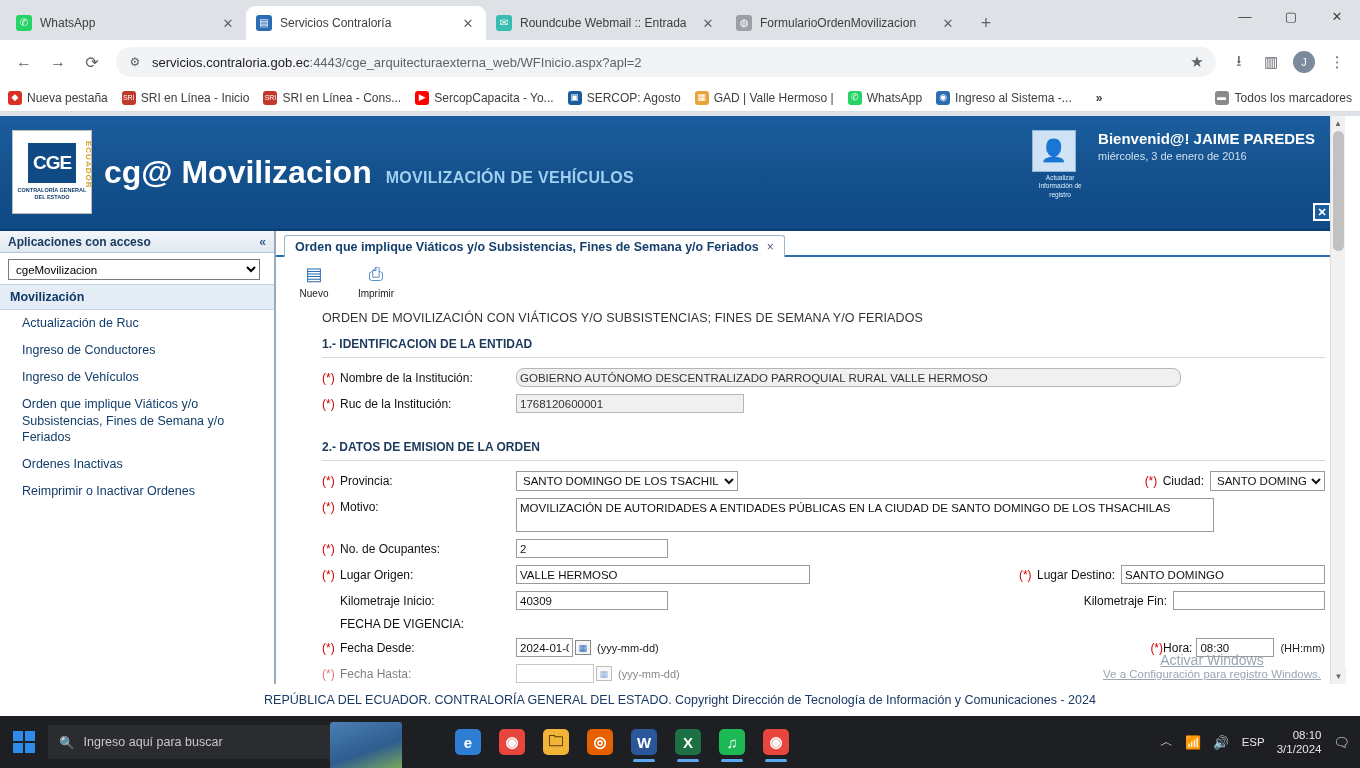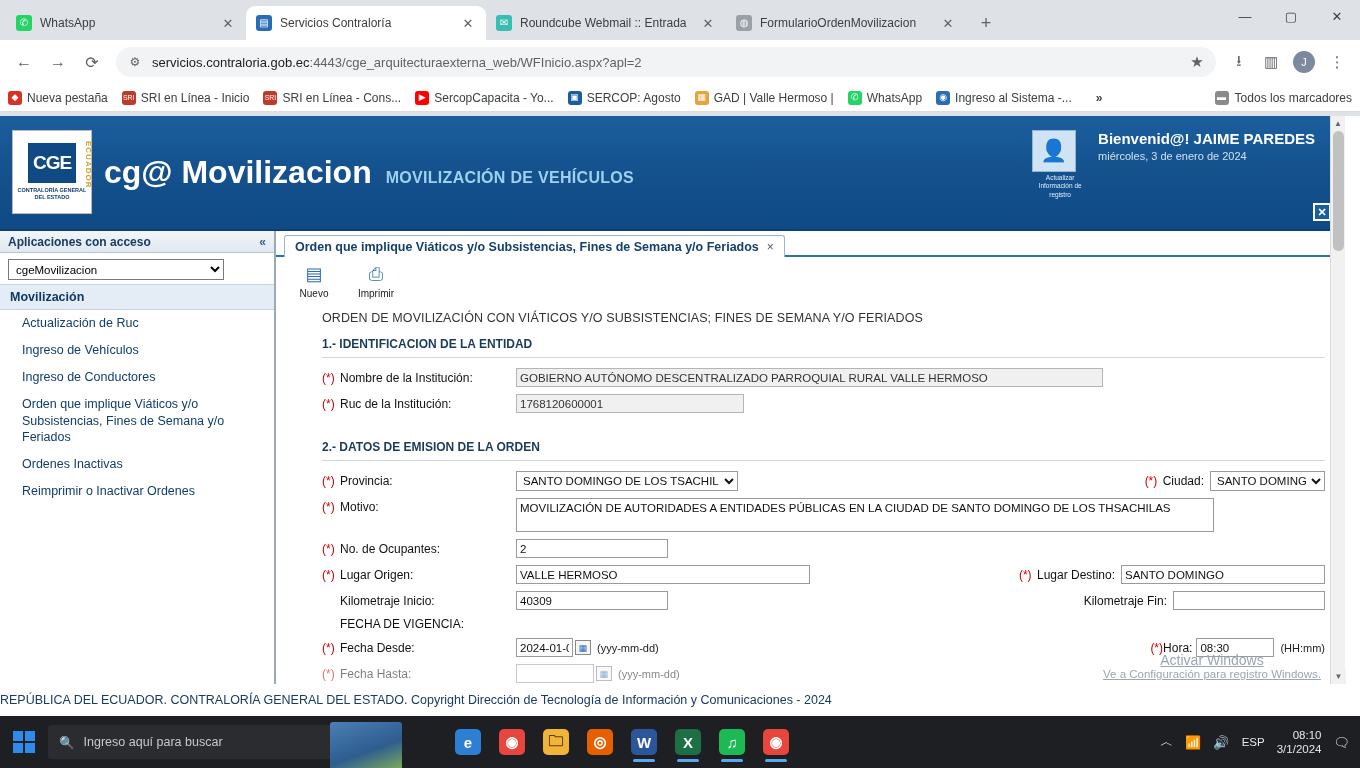--- a/index.html
+++ b/index.html
@@ -158,21 +158,21 @@
   
   .sidebar { width: 276px; border-right: 2px solid #9ab; background: #ffffff; }
   .sb-head {
     height: 22px; background: linear-gradient(180deg,#f3f6f9,#dfe8f1);
     border-bottom: 1px solid #b7c6d4; display: flex; align-items: center;
     padding: 0 8px; font-size: 12px; color: #1a3c63; font-weight: bold;
   }
   .sb-head .chev { margin-left: auto; color: #35618f; font-size: 12px; }
   .sb-select-wrap { padding: 6px 8px 4px 8px; }
   .sb-select {
-    width: 216px; height: 21px; font-size: 11.5px;
+    width: 252px; height: 21px; font-size: 11.5px;
     font-family: "Liberation Sans", sans-serif;
     border: 1px solid #7a7a7a; background: #fff; color: #000;
     padding-left: 3px;
   }
   .sb-section {
     background: #e4ecf5; border-top: 1px solid #c4d3e2;
     border-bottom: 1px solid #c4d3e2; padding: 5px 10px;
     font-size: 12.5px; color: #103a66; font-weight: bold;
   }
   .sb-item {
@@ -254,21 +254,21 @@
   .pscroll .thumb {
     position: absolute; top: 15px; left: 2px; width: 11px; height: 120px;
     background: #c1c1c1; border-radius: 6px;
   }
   .pscroll .arrow.bottom { position: absolute; bottom: 0; left: 0; width: 15px; }
 
   
   .footer {
     position: absolute; top: 684px; left: 0; width: 1360px; height: 32px;
     background: #ffffff; display: flex; align-items: center;
-    justify-content: flex-start; font-size: 12.5px; color: #1a3a66;
+    justify-content: center; font-size: 12.5px; color: #1a3a66;
   }
 
   
   .taskbar {
     position: absolute; bottom: 0; left: 0; width: 1360px; height: 52px;
     background: #1e1f22; display: flex; align-items: center;
   }
   .startbtn {
     width: 48px; height: 52px; display: flex; align-items: center;
     justify-content: center;
@@ -412,42 +412,42 @@
         <span class="b1">cg@ Movilizacion</span>
         <span class="b2">MOVILIZACIÓN DE VEHÍCULOS</span>
       </div>
       <div class="welcome">
         <div>
           <div class="user-ico">👤</div>
           <div class="user-ico-cap">Actualizar Información de registro</div>
         </div>
         <div>
           <div class="wl1">Bienvenid@! JAIME PAREDES</div>
-          <div class="wl2">miércoles, 3 de enero de 2024</div>
+          <div class="wl2">miércoles, 3 de enero de 2016</div>
         </div>
       </div>
       <div class="close-x">✕</div>
     </div>
 
     <div class="body-area">
 
       <div class="sidebar">
         <div class="sb-head">
           <span>Aplicaciones con acceso</span>
           <span class="chev">«</span>
         </div>
         <div class="sb-select-wrap">
           <select class="sb-select">
             <option>cgeMovilizacion</option>
           </select>
         </div>
         <div class="sb-section">Movilización</div>
         <div class="sb-item">Actualización de Ruc</div>
+        <div class="sb-item">Ingreso de Conductores</div>
         <div class="sb-item">Ingreso de Vehículos</div>
-        <div class="sb-item">Ingreso de Conductores</div>
         <div class="sb-item multi">Orden que implique Viáticos y/o Subsistencias, Fines de Semana y/o Feriados</div>
         <div class="sb-item">Ordenes Inactivas</div>
         <div class="sb-item">Reimprimir o Inactivar Ordenes</div>
       </div>
 
       <div class="content">
         <div class="tabbar">
           <span class="doc-tab">
             <span>Orden que implique Viáticos y/o Subsistencias, Fines de Semana y/o Feriados</span>
             <span class="x">×</span>
@@ -467,21 +467,21 @@
 
         <div class="form">
           <div class="form-title">ORDEN DE MOVILIZACIÓN CON VIÁTICOS Y/O SUBSISTENCIAS; FINES DE SEMANA Y/O FERIADOS</div>
 
           <div class="sec-title">1.- IDENTIFICACION DE LA ENTIDAD</div>
           <div class="hr"></div>
 
           <div class="row">
             <span class="req">(*)</span>
             <span class="lbl">Nombre de la Institución:</span>
-            <input class="f ro" style="width: 587px;" readonly="" value="GOBIERNO AUTÓNOMO DESCENTRALIZADO PARROQUIAL RURAL VALLE HERMOSO">
+            <input class="f ro" style="width: 665px; border-radius: 8px;" readonly="" value="GOBIERNO AUTÓNOMO DESCENTRALIZADO PARROQUIAL RURAL VALLE HERMOSO">
           </div>
           <div class="row">
             <span class="req">(*)</span>
             <span class="lbl">Ruc de la Institución:</span>
             <input class="f ro" style="width: 228px;" readonly="" value="1768120600001">
           </div>
 
           <div style="height:18px"></div>
 
           <div class="sec-title">2.- DATOS DE EMISION DE LA ORDEN</div>

